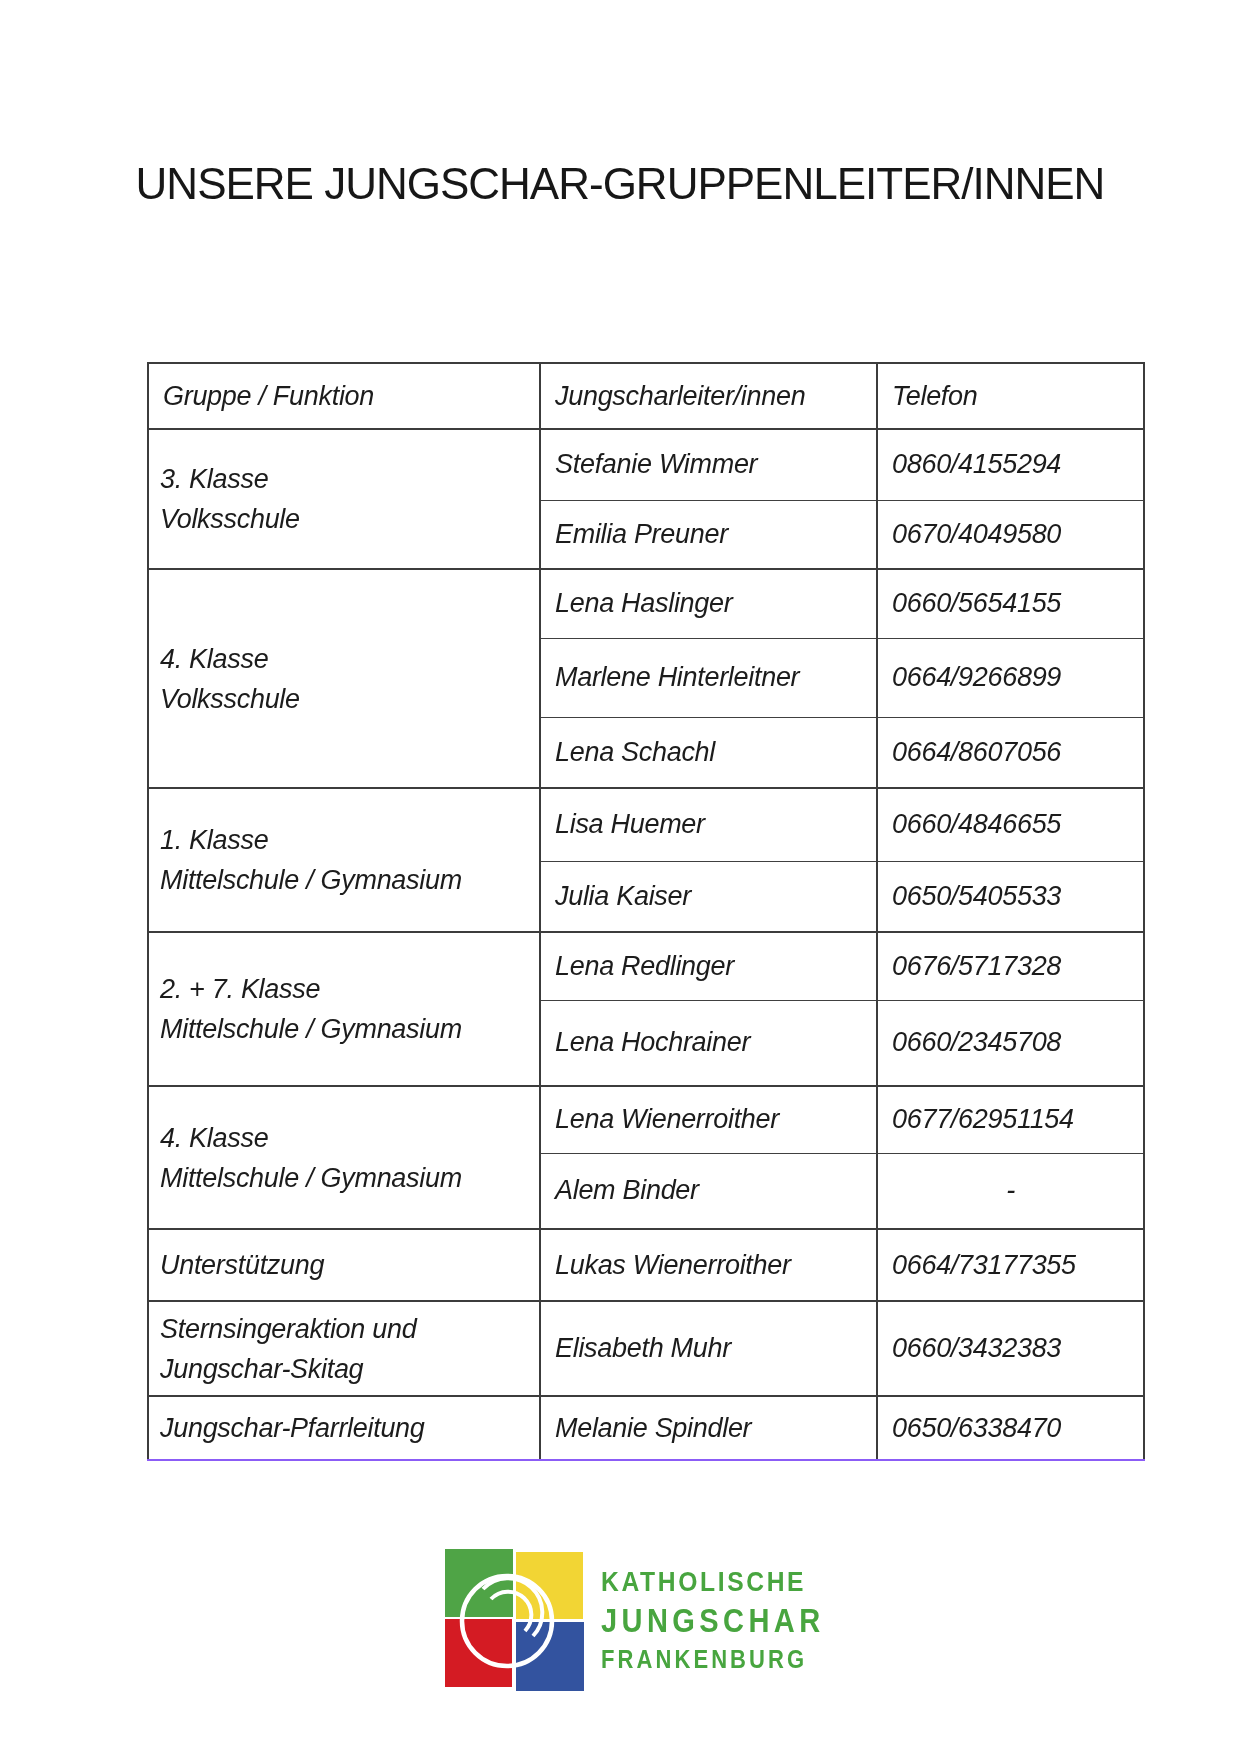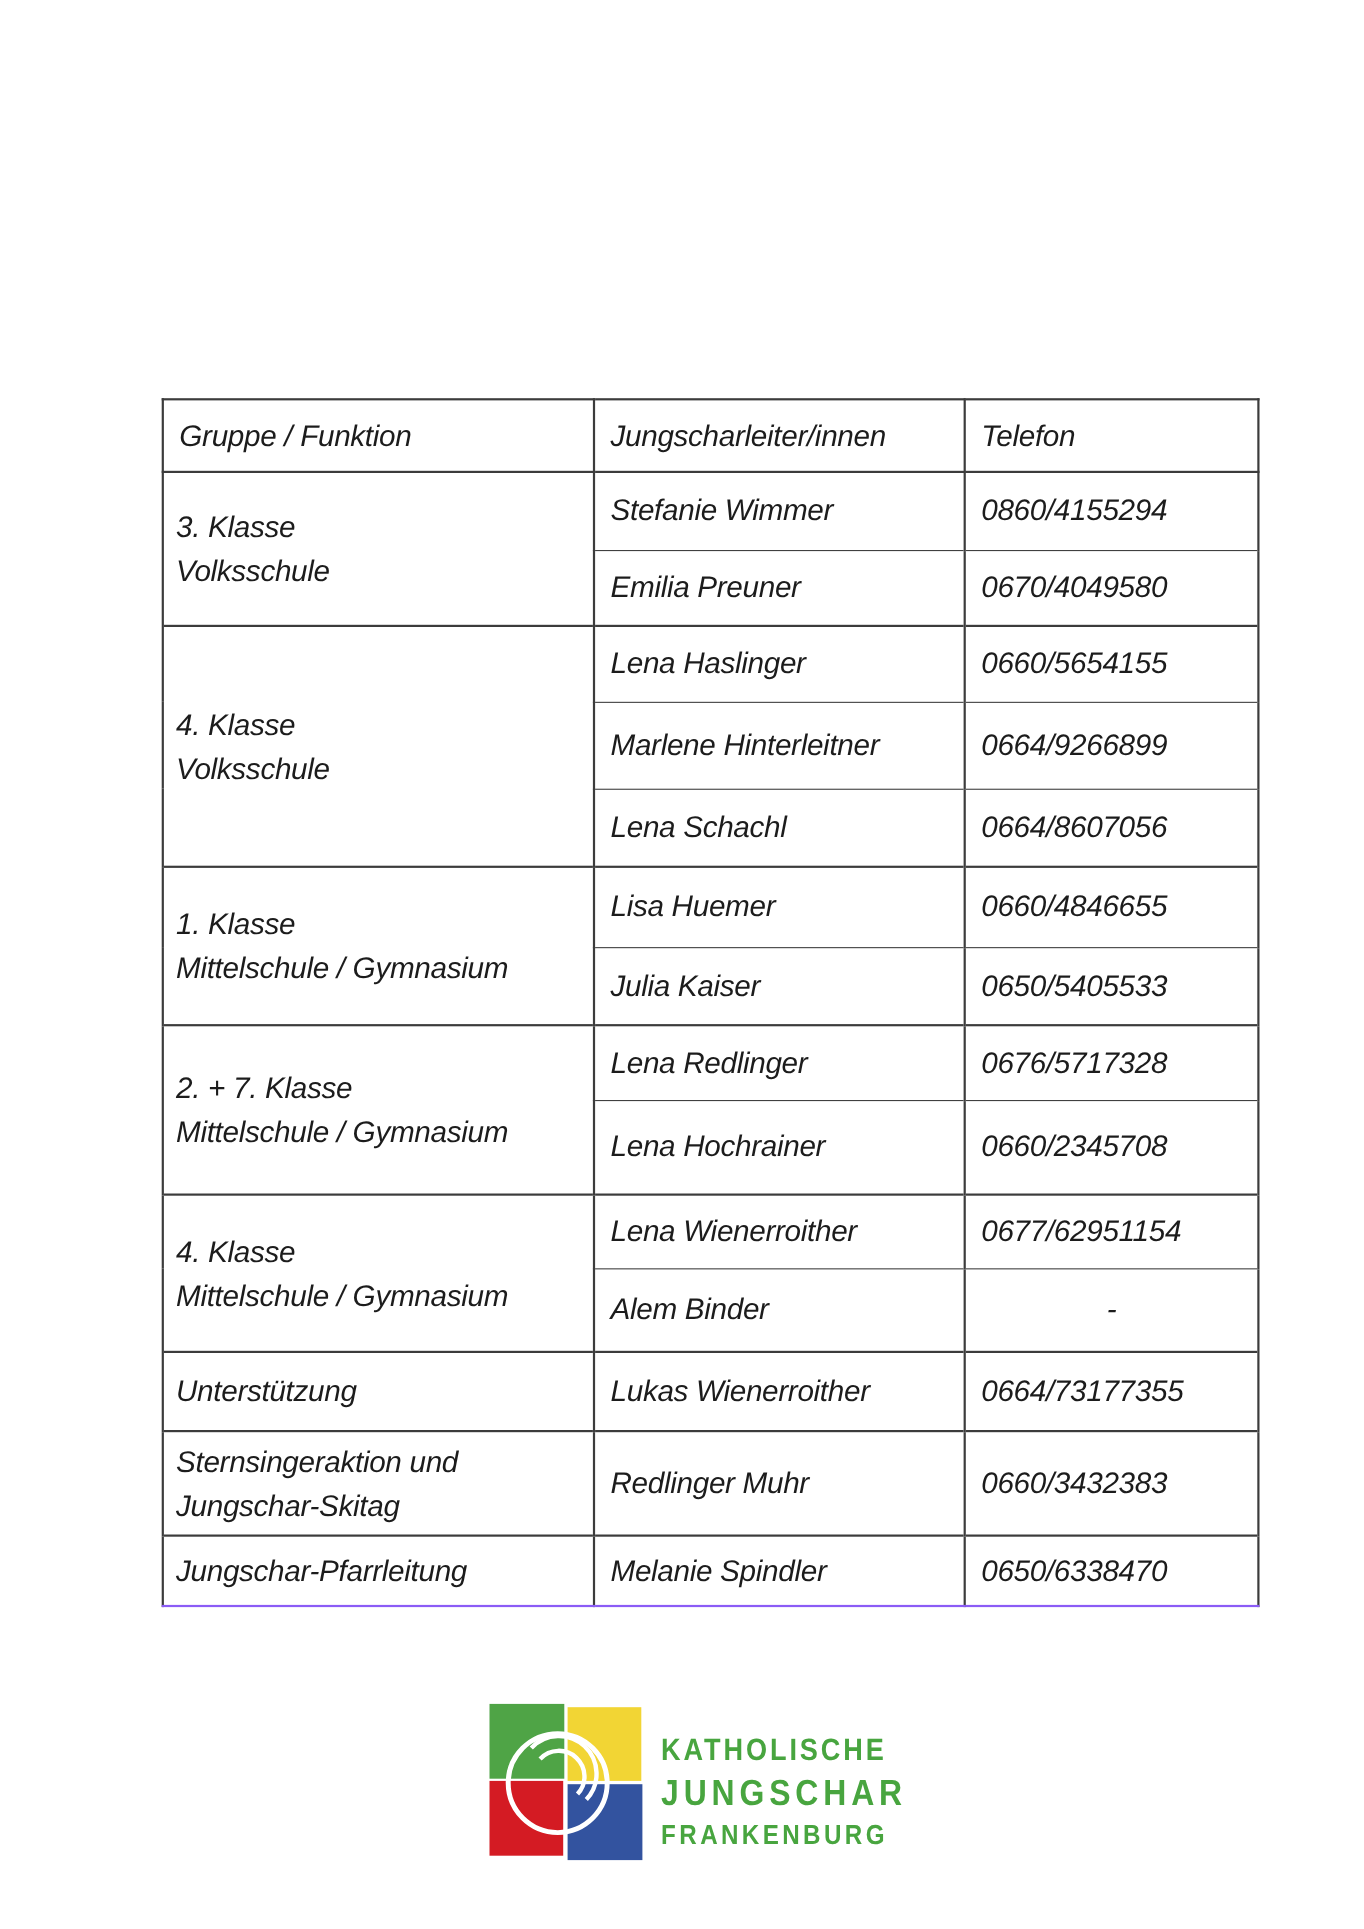--- a/index.html
+++ b/index.html
@@ -32,38 +32,39 @@
     font-weight:400;overflow:hidden;white-space:nowrap;
   }
   .tbl tr.hdr th{border-top:2px solid #3c3c3c;border-bottom:2px solid #3c3c3c;}
   .tbl tr.gfirst td{border-top:2px solid #3c3c3c;}
   .tbl tr.ginner td{border-top:1px solid #404040;}
   .tbl tr.last td{border-bottom:2px solid #8b5cf6;}
   td.grp{line-height:40px;white-space:normal;padding-left:11px;}
   td.grp span{display:block;}
   td.ctr{text-align:center;padding:0;}
   
-  #logo{position:absolute;left:443px;top:1547px;display:flex;align-items:center;}
+  #logo{position:absolute;left:443px;top:1547px;display:flex;align-items:flex-start;}
   #logo-mark{display:block;}
   #logo-text{
     margin-left:16px;padding-top:16px;
     color:#48a53f;font-weight:bold;
     transform:scaleX(0.88);transform-origin:left top;
     white-space:nowrap;
   }
   #logo-text .l1{font-size:28px;line-height:38px;letter-spacing:3px;}
   #logo-text .l2{font-size:33px;line-height:40px;letter-spacing:5px;}
   #logo-text .l3{font-size:25px;line-height:36px;letter-spacing:3.5px;}
 </style>
 </head>
 <body>
 
 <div id="page">
 
   <div id="title">
+    <div>UNSERE JUNGSCHAR-GRUPPENLEITER/INNEN</div>
   </div>
 
   <div id="tablewrap">
     <table class="tbl">
       <colgroup>
           <col style="width:392px">
           <col style="width:337px">
           <col style="width:267px">
         </colgroup>
 
@@ -150,21 +151,21 @@
         </td>
         <td class="nm">Lukas Wienerroither</td>
         <td class="ph">0664/73177355</td>
       </tr>
 
       <tr class="gfirst" style="height:95px">
         <td class="grp">
           <span>Sternsingeraktion und</span>
           <span>Jungschar-Skitag</span>
         </td>
-        <td class="nm">Redlinger Muhr</td>
+        <td class="nm">Elisabeth Muhr</td>
         <td class="ph">0660/3432383</td>
       </tr>
 
       <tr class="gfirst last" style="height:64px">
         <td class="grp">
           <span>Jungschar-Pfarrleitung</span>
           <span></span>
         </td>
         <td class="nm">Melanie Spindler</td>
         <td class="ph">0650/6338470</td>

